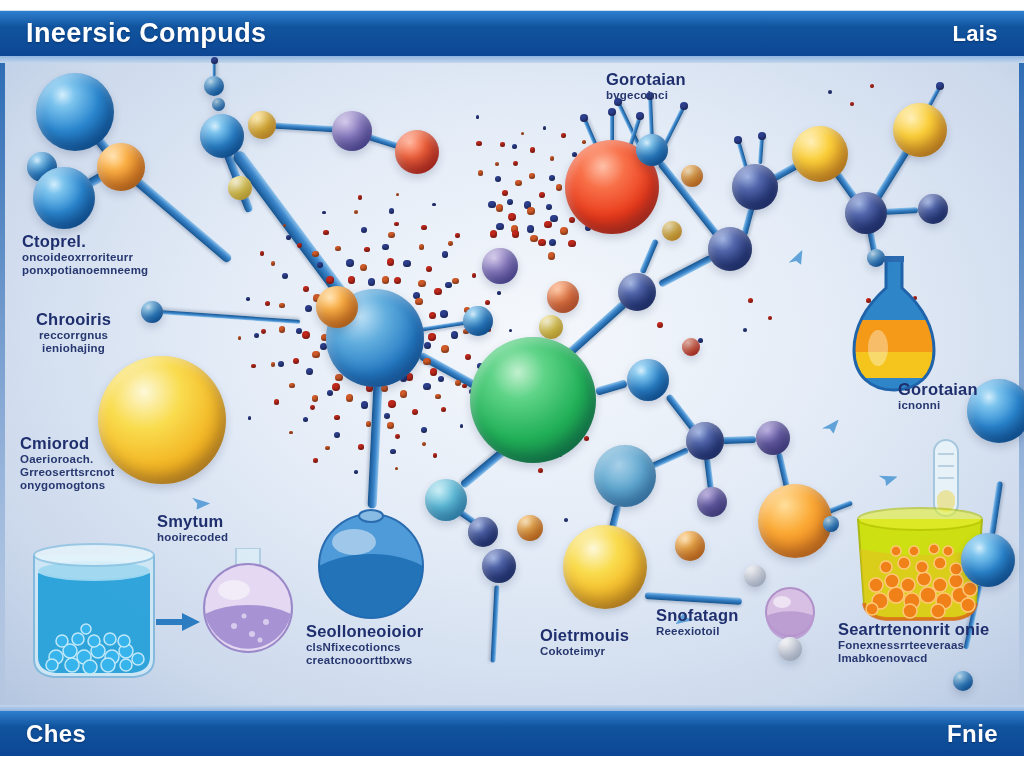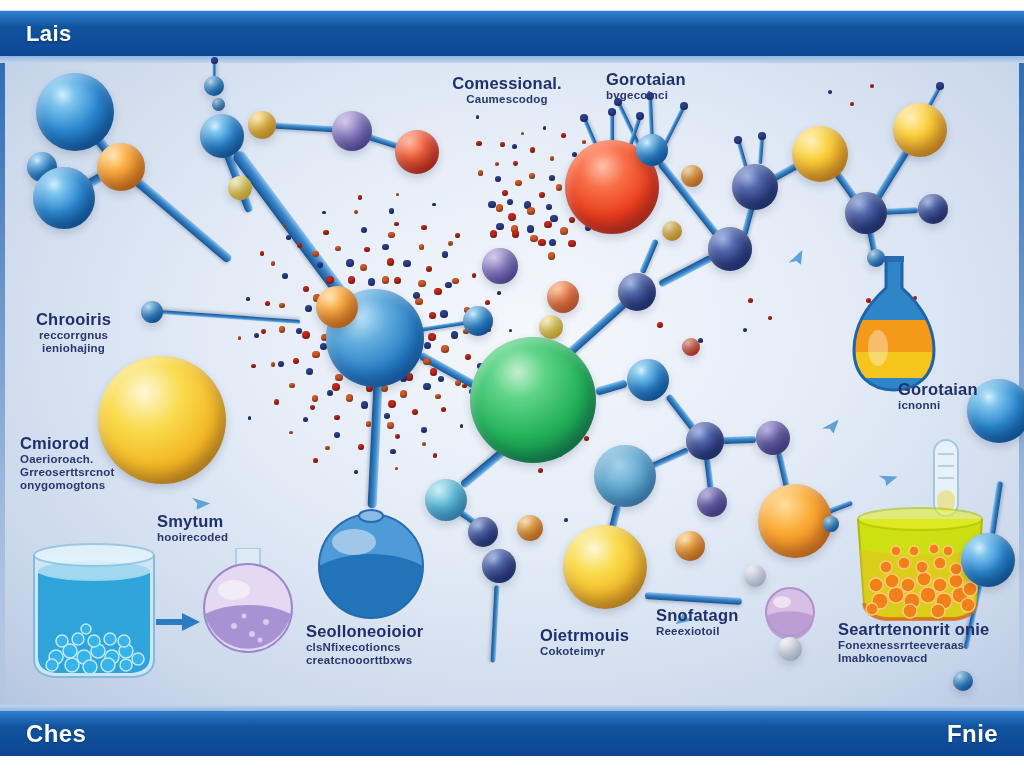--- a/index.html
+++ b/index.html
@@ -62,20 +62,21 @@
 </style>
 </head>
 <body>
 
 <div id="canvas">
   <div class="main-bg"></div>
   <div class="edge left"></div>
   <div class="edge right"></div>
 
   <header class="bar top">
+    <span class="bar-text left">Ineersic Compuds</span>
     <span class="bar-text right">Lais</span>
   </header>
   <div class="bar-accent accent-top"></div>
 
   <div id="art">
 
     <svg class="vessel" style="left:28px;top:541px" width="132" height="143" viewBox="0 0 132 143">
       <path d="M6,14 L6,118 Q6,134 26,136 L106,136 Q126,134 126,118 L126,14" fill="#cfe8f6" opacity="0.92" stroke="#7fb8dc" stroke-width="2"></path>
       <path d="M10,32 L10,116 Q10,130 28,132 L104,132 Q122,130 122,116 L122,32 Q66,44 10,32" fill="#1e9cd8" opacity="0.9"></path>
       <ellipse cx="66" cy="30" rx="56" ry="10" fill="#9fd8f0" opacity="0.95"></ellipse>
@@ -498,27 +499,28 @@
       <div class="sp sp-blue" style="left: 967px; top: 379px; width: 64px; height: 64px;"></div>
       <div class="sp sp-blue" style="left: 961px; top: 533px; width: 54px; height: 54px;"></div>
       <div class="sp sp-blue" style="left: 953px; top: 671px; width: 20px; height: 20px;"></div>
       <div class="sp sp-white" style="left: 744px; top: 565px; width: 22px; height: 22px;"></div>
       <div class="sp sp-white" style="left: 778px; top: 637px; width: 24px; height: 24px;"></div>
       <div class="glyph" style="left: 788px; top: 253px; transform: rotate(-25deg);"></div>
       <div class="glyph" style="left: 822px; top: 421px; transform: rotate(-10deg);"></div>
       <div class="glyph" style="left: 878px; top: 473px; transform: rotate(20deg);"></div>
       <div class="glyph" style="left: 676px; top: 612px; transform: rotate(185deg);"></div>
       <div class="glyph" style="left: 190px; top: 497px; transform: rotate(35deg);"></div>
-      <div class="label center" style="left: 507px; top: 74px;">
-        <span class="lh">Comessional.</span>
-        <span class="ls">Caumescodog</span>
-      </div>
       <div class="label" style="left: 606px; top: 70px;">
         <span class="lh">Gorotaian</span>
         <span class="ls">bvgecoinci</span>
+      </div>
+      <div class="label" style="left: 22px; top: 232px;">
+        <span class="lh">Ctoprel.</span>
+        <span class="ls">oncoideoxrroriteurr</span>
+        <span class="ls">ponxpotianoemneemg</span>
       </div>
       <div class="label" style="left: 36px; top: 310px; text-align: center;">
         <span class="lh">Chrooiris</span>
         <span class="ls">reccorrgnus</span>
         <span class="ls">ieniohajing</span>
       </div>
       <div class="label" style="left: 20px; top: 434px;">
         <span class="lh">Cmiorod</span>
         <span class="ls">Oaerioroach.</span>
         <span class="ls">Grreoserttsrcnot</span>

